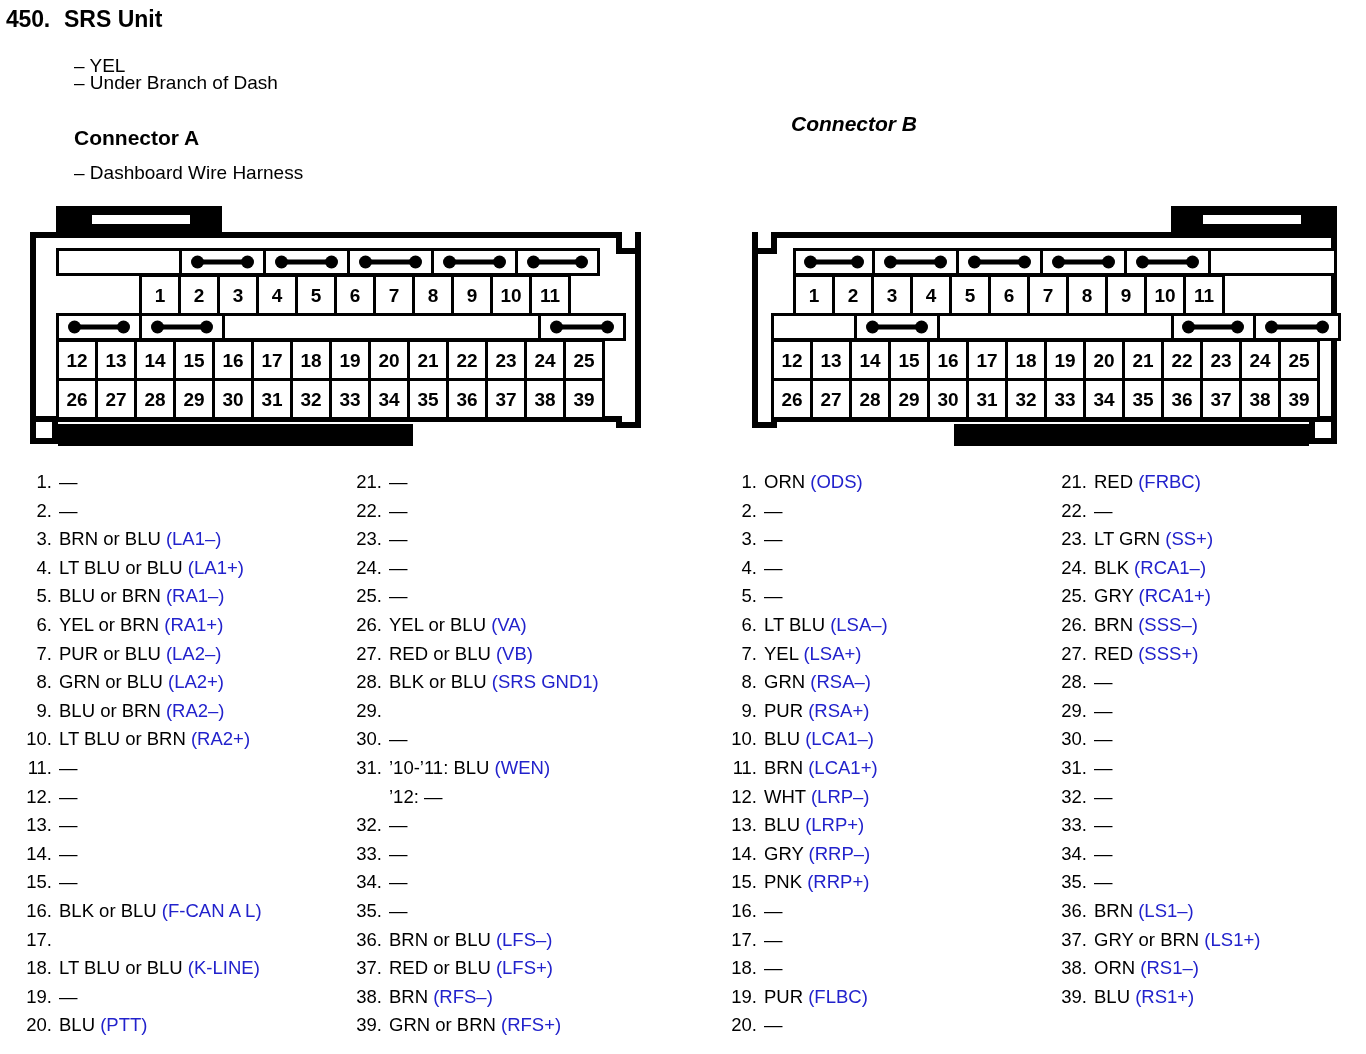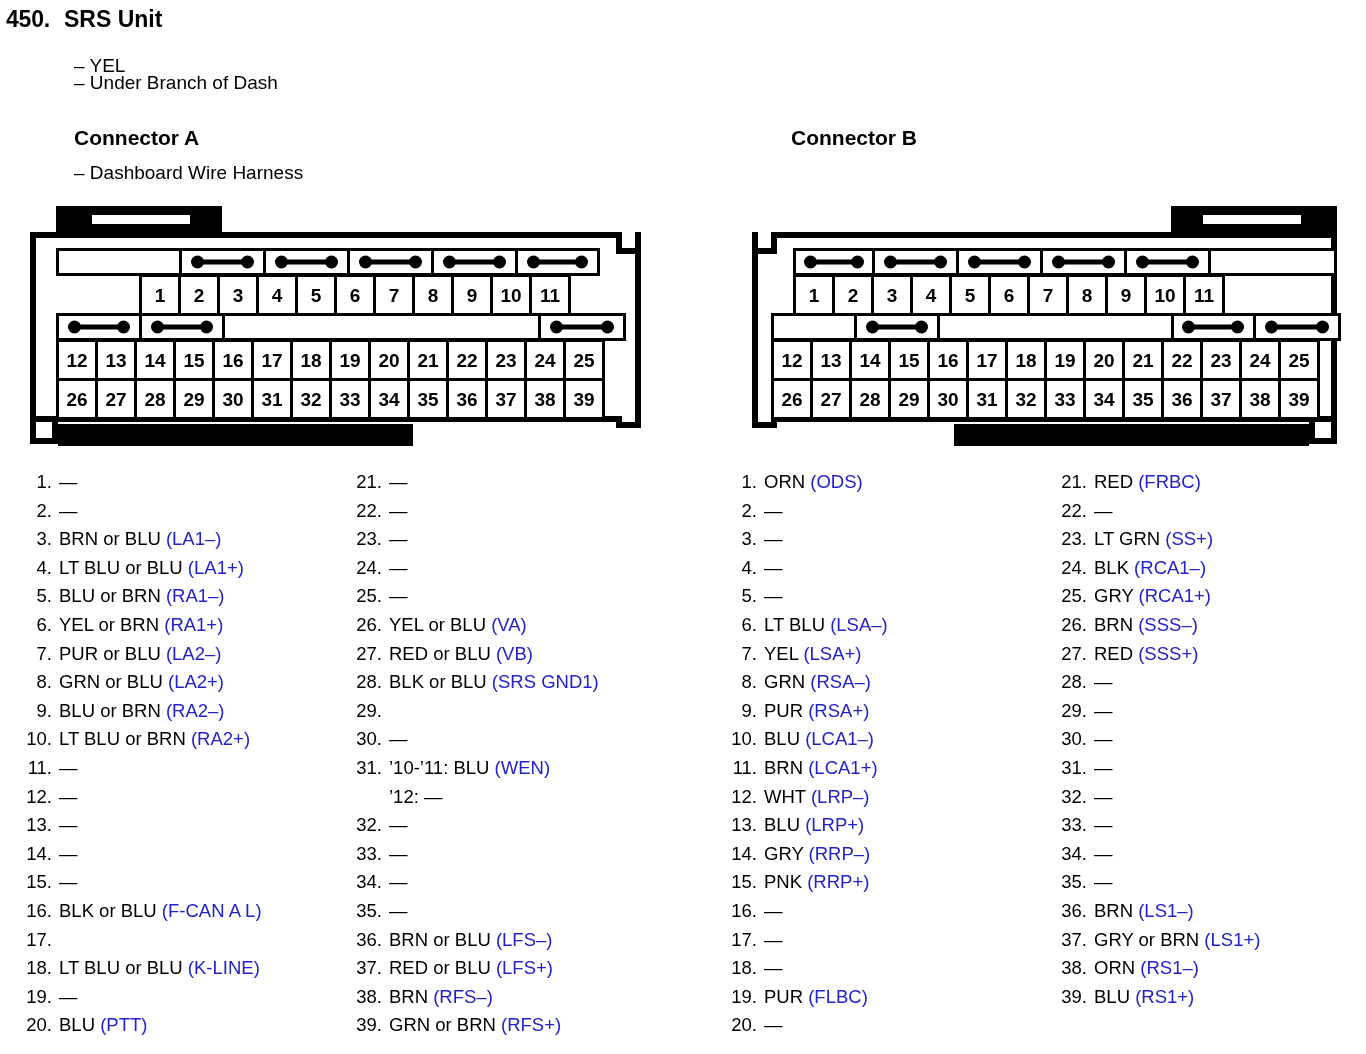--- a/index.html
+++ b/index.html
@@ -265,21 +265,21 @@
         </div>
         <div class="cell" style="width: 42px; height: 42px;">
           <span>38</span>
         </div>
         <div class="cell" style="width: 42px; height: 42px;">
           <span>39</span>
         </div>
       </div>
   </div>
 
-  <div class="conn-title" style="left:791px; top:126px;">Connector B</div>
+  <div class="conn-title" style="left:791px; top:112px;font-style:italic;">Connector B</div>
 
   <div class="housing" style="left:745px; top:206px; width:615px; height:245px;">
 
     <div class="hz" style="left:426px; top:0px; width:166px; height:26px;"></div>
     <div class="hw" style="left:458px; top:9px; width:98px; height:9px;"></div>
 
     <div class="hz" style="left:26px; top:26px; width:566px; height:6px;"></div>
     <div class="hz" style="left:26px; top:26px; width:6px; height:22px;"></div>
     <div class="hz" style="left:7px; top:42px; width:25px; height:6px;"></div>
     <div class="hz" style="left:7px; top:26px; width:6px; height:196px;"></div>

